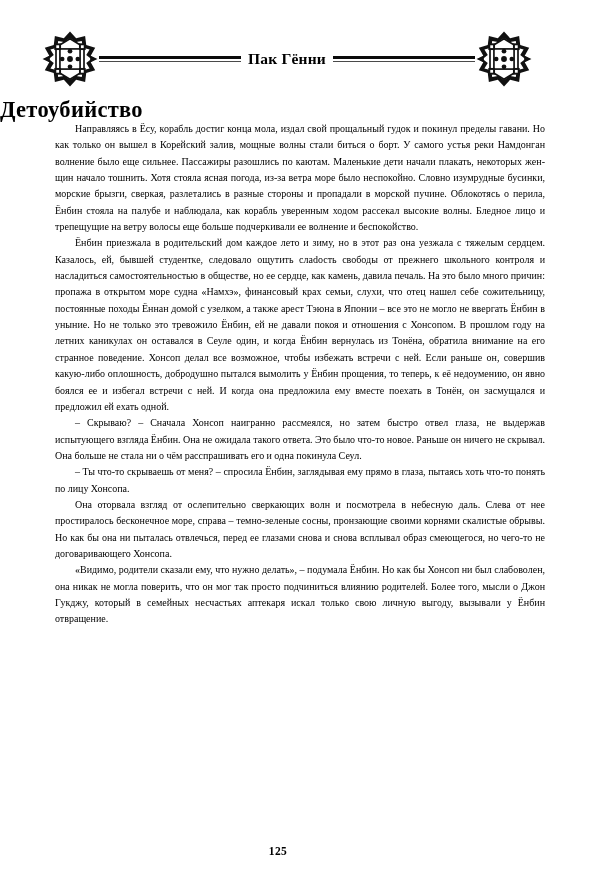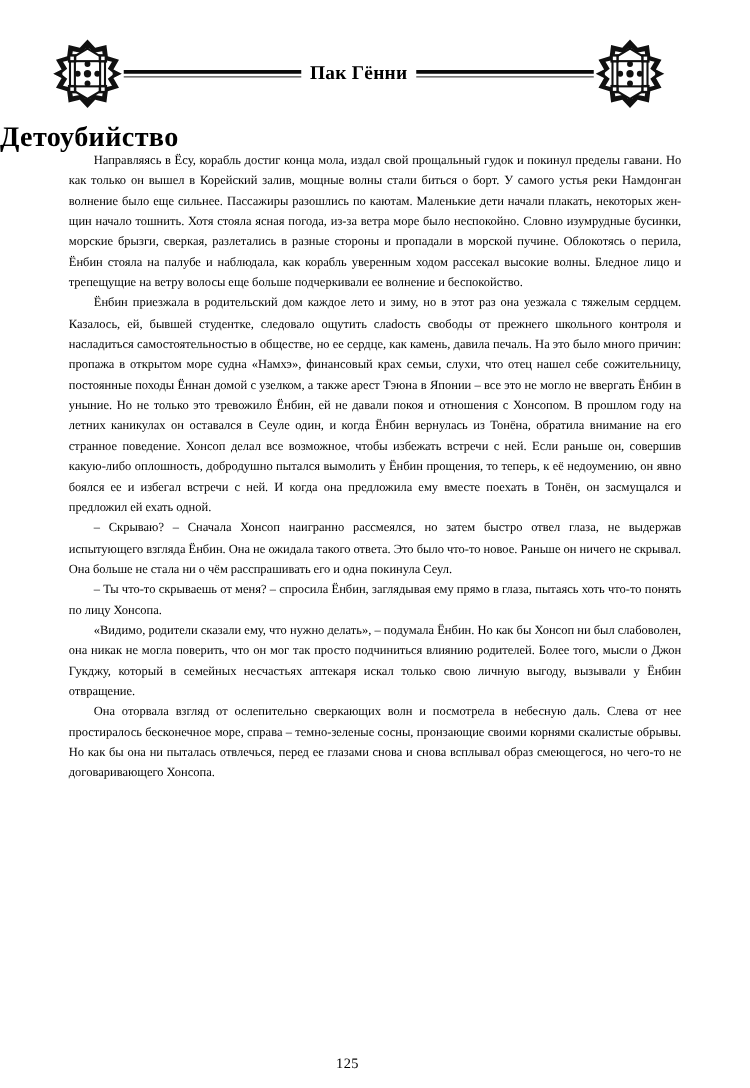--- a/index.html
+++ b/index.html
@@ -106,21 +106,21 @@
   }
 
   
   .folio {
     position: absolute;
     top: 845px;
     left: 0;
     right: 0;
     text-align: center;
     font-size: 11.5px;
-    font-weight: normal;
+    font-weight: bold;
     letter-spacing: 0.4px;
   }
 </style>
 </head>
 <body>
 
 <div class="page">
 
   <div class="running-head">
 
@@ -208,19 +208,19 @@
 
   </div>
 
   <h1 class="chapter-title">Детоубийство</h1>
 
   <div class="body-text">
     <p>Направляясь в Ёсу, корабль достиг конца мола, издал свой прощальный гудок и покинул пределы гавани. Но как только он вышел в Корейский залив, мощные вол­ны стали биться о борт. У самого устья реки Намдонган волнение было еще сильнее. Пассажиры разошлись по каютам. Маленькие дети начали плакать, некоторых жен­щин начало тошнить. Хотя стояла ясная погода, из-за ветра море было неспокойно. Словно изумрудные бусинки, морские брызги, сверкая, разлетались в разные сто­роны и пропадали в морской пучине. Облокотясь о перила, Ёнбин стояла на палубе и наблюдала, как корабль уверенным ходом рассекал высокие волны. Бледное лицо и трепещущие на ветру волосы еще больше подчеркивали ее волнение и беспокой­ство.</p>
     <p>Ёнбин приезжала в родительский дом каждое лето и зиму, но в этот раз она уез­жала с тяжелым сердцем. Казалось, ей, бывшей студентке, следовало ощутить сла­dость свободы от прежнего школьного контроля и насладиться самостоятельнос­тью в обществе, но ее сердце, как камень, давила печаль. На это было много при­чин: пропажа в открытом море судна «Намхэ», финансовый крах семьи, слухи, что отец нашел себе сожительницу, постоянные походы Ённан домой с узелком, а так­же арест Тэюна в Японии – все это не могло не ввергать Ёнбин в уныние. Но не только это тревожило Ёнбин, ей не давали покоя и отношения с Хонсопом. В про­шлом году на летних каникулах он оставался в Сеуле один, и когда Ёнбин вернулась из Тонёна, обратила внимание на его странное поведение. Хонсоп делал все воз­можное, чтобы избежать встречи с ней. Если раньше он, совершив какую-либо оп­лошность, добродушно пытался вымолить у Ёнбин прощения, то теперь, к её недо­умению, он явно боялся ее и избегал встречи с ней. И когда она предложила ему вместе поехать в Тонён, он засмущался и предложил ей ехать одной.</p>
     <p>– Скрываю? – Сначала Хонсоп наигранно рассмеялся, но затем быстро отвел глаза, не выдержав испытующего взгляда Ёнбин. Она не ожидала такого ответа. Это было что-то новое. Раньше он ничего не скрывал. Она больше не стала ни о чём расспрашивать его и одна покинула Сеул.</p>
     <p>– Ты что-то скрываешь от меня? – спросила Ёнбин, заглядывая ему прямо в глаза, пытаясь хоть что-то понять по лицу Хонсопа.</p>
+    <p>Она оторвала взгляд от ослепительно сверкающих волн и посмотрела в небес­ную даль. Слева от нее простиралось бесконечное море, справа – темно-зеленые сосны, пронзающие своими корнями скалистые обрывы. Но как бы она ни пыта­лась отвлечься, перед ее глазами снова и снова всплывал образ смеющегося, но чего-то не договаривающего Хонсопа.</p>
     <p>«Видимо, родители сказали ему, что нужно делать», – подумала Ёнбин. Но как бы Хонсоп ни был слабоволен, она никак не могла поверить, что он мог так просто подчиниться влиянию родителей. Более того, мысли о Джон Гукджу, который в се­мейных несчастьях аптекаря искал только свою личную выгоду, вызывали у Ёнбин отвращение.</p>
-    <p>Она оторвала взгляд от ослепительно сверкающих волн и посмотрела в небес­ную даль. Слева от нее простиралось бесконечное море, справа – темно-зеленые сосны, пронзающие своими корнями скалистые обрывы. Но как бы она ни пыта­лась отвлечься, перед ее глазами снова и снова всплывал образ смеющегося, но чего-то не договаривающего Хонсопа.</p>
   </div>
 
   <div class="folio">125</div>
 
 </div>
 
 </body></html>

